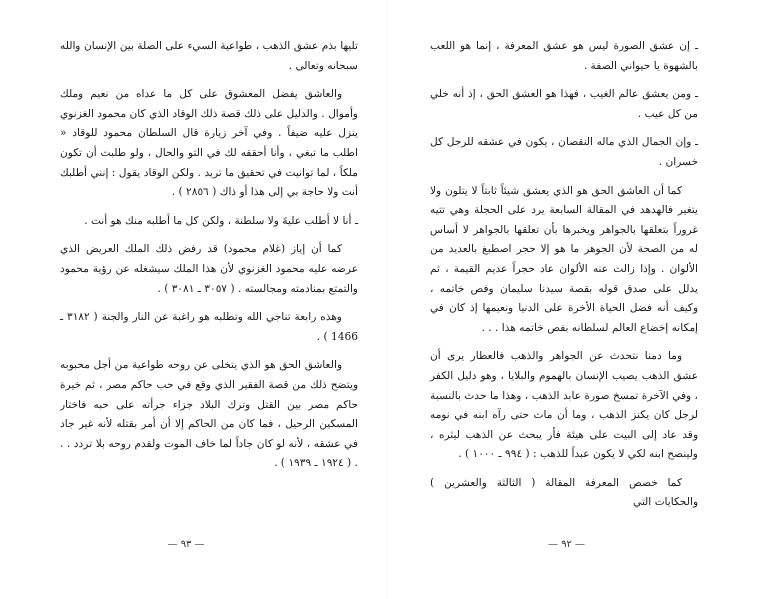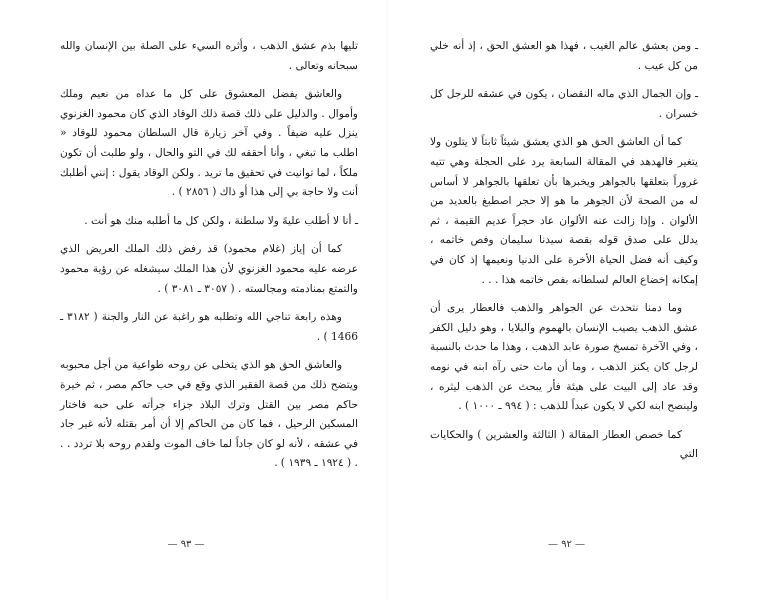--- a/index.html
+++ b/index.html
@@ -37,32 +37,33 @@
       background: #fafafa;
     }
   </style>
 </head>
 <body>
 
 <div class="spine"></div>
 
 <div class="page" id="page-left">
   <div class="column">
-    <p class="para">تليها بذم عشق الذهب ، وأثره السيء على الصلة بين الإنسان والله سبحانه وتعالى .</p>
+    <p class="para">تليها بذم عشق الذهب ، طواعية السيء على الصلة بين الإنسان والله سبحانه وتعالى .</p>
     <p class="para indent">والعاشق يفضل المعشوق على كل ما عداه من نعيم وملك وأموال . والدليل على ذلك قصة ذلك الوقاد الذي كان محمود الغزنوي ينزل عليه ضيفاً . وفي آخر زيارة قال السلطان محمود للوقاد « اطلب ما تبغي ، وأنا أحققه لك في التو والحال ، ولو طلبت أن تكون ملكاً ، لما توانيت في تحقيق ما تريد . ولكن الوقاد يقول : إنني أطلبك أنت ولا حاجة بي إلى هذا أو ذاك ( ٢٨٥٦ ) .</p>
     <p class="para dash">ـ أنا لا أطلب عليهً ولا سلطنة ، ولكن كل ما أطلبه منك هو أنت .</p>
     <p class="para indent">كما أن إياز (غلام محمود) قد رفض ذلك الملك العريض الذي عرضه عليه محمود الغزنوي لأن هذا الملك سيشغله عن رؤية محمود والتمتع بمنادمته ومجالسته . ( ٣٠٥٧ ـ ٣٠٨١ ) .</p>
     <p class="para indent">وهذه رابعة تناجي الله وتطلبه هو راغبة عن النار والجنة ( ٣١٨٢ ـ 1466 ) .</p>
     <p class="para indent">والعاشق الحق هو الذي يتخلى عن روحه طواعية من أجل محبوبه ويتضح ذلك من قصة الفقير الذي وقع في حب حاكم مصر ، ثم خيرة حاكم مصر بين القتل وترك البلاد جزاء جرأته على حبه فاختار المسكين الرحيل ، فما كان من الحاكم إلا أن أمر بقتله لأنه غير جاد في عشقه ، لأنه لو كان جاداً لما خاف الموت ولقدم روحه بلا تردد . . . ( ١٩٢٤ ـ ١٩٣٩ ) .</p>
   </div>
   <div class="page-number">— ٩٣ —</div>
 </div>
 
 <div class="page" id="page-right">
   <div class="column">
+    <p class="para dash">ـ إن عشق الصورة ليس هو عشق المعرفة ، إنما هو اللعب بالشهوة يا حيواني الصفة .</p>
     <p class="para dash">ـ ومن يعشق عالم الغيب ، فهذا هو العشق الحق ، إذ أنه خلي من كل عيب .</p>
     <p class="para dash">ـ وإن الجمال الذي ماله النقصان ، يكون في عشقه للرجل كل خسران .</p>
     <p class="para indent">كما أن العاشق الحق هو الذي يعشق شيئاً ثابتاً لا يتلون ولا يتغير فالهدهد في المقالة السابعة يرد على الحجلة وهي تتيه غروراً بتعلقها بالجواهر ويخبرها بأن تعلقها بالجواهر لا أساس له من الصحة لأن الجوهر ما هو إلا حجر اصطبغ بالعديد من الألوان . وإذا زالت عنه الألوان عاد حجراً عديم القيمة ، ثم يدلل على صدق قوله بقصة سيدنا سليمان وفص خاتمه ، وكيف أنه فضل الحياة الأخرة على الدنيا ونعيمها إذ كان في إمكانه إخضاع العالم لسلطانه بفص خاتمه هذا . . .</p>
     <p class="para indent">وما دمنا نتحدث عن الجواهر والذهب فالعطار يرى أن عشق الذهب يصيب الإنسان بالهموم والبلايا ، وهو دليل الكفر ، وفي الآخرة تمسخ صورة عابد الذهب ، وهذا ما حدث بالنسبة لرجل كان يكنز الذهب ، وما أن مات حتى رآه ابنه في نومه وقد عاد إلى البيت على هيئة فأر يبحث عن الذهب ليثره ، ولينصح ابنه لكي لا يكون عبداً للذهب : ( ٩٩٤ ـ ١٠٠٠ ) .</p>
-    <p class="para indent">كما خصص العطار المقالة ( الثالثة والعشرين ) والحكايات التي</p>
+    <p class="para indent">كما خصص المعرفة المقالة ( الثالثة والعشرين ) والحكايات التي</p>
   </div>
   <div class="page-number">— ٩٢ —</div>
 </div>
 
 </body></html>

